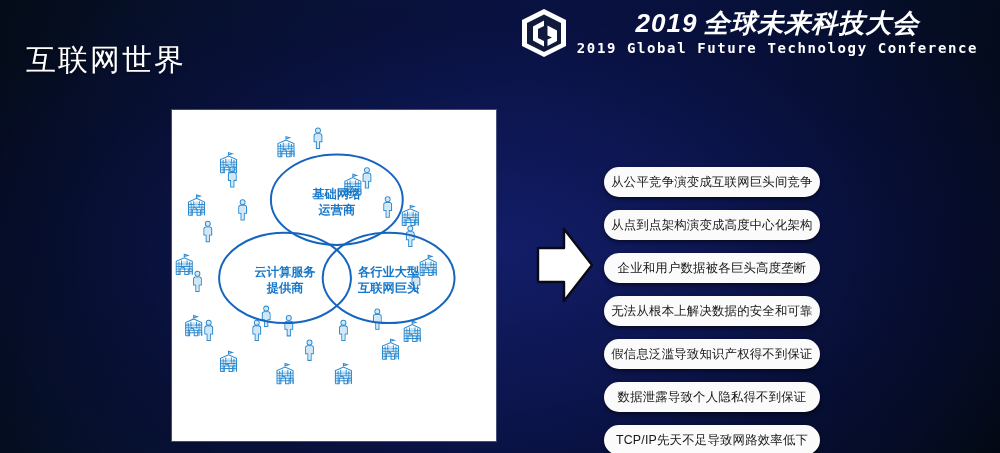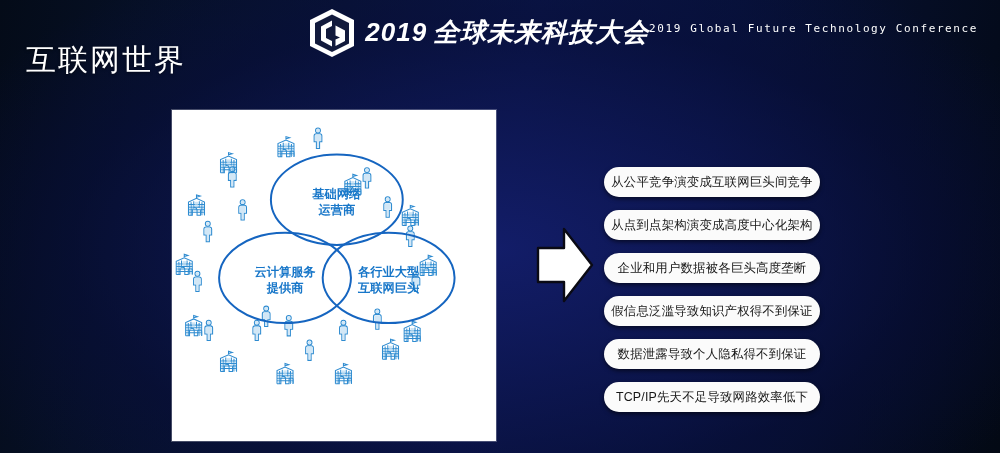--- a/index.html
+++ b/index.html
@@ -32,35 +32,35 @@
 
   
   #logo {
     position: absolute;
     right: 22px; top: 8px;
     display: flex;
     align-items: center;
     gap: 9px;
   }
   #logo-mark { width: 48px; height: 50px; flex: none; }
-  #logo-text { display: flex; flex-direction: row; justify-content: center; }
+  #logo-text { display: flex; flex-direction: column; justify-content: center; align-items: center; }
   #logo-cn {
     font-size: 26px;
     color: #ffffff;
     font-weight: 700;
     letter-spacing: 1px;
     line-height: 1.05;
     font-style: italic;
     white-space: nowrap;
   }
   #logo-cn .yr { margin-right: 6px; }
   #logo-en {
-    font-size: 11px;
+    font-size: 14px;
     color: #ffffff;
-    font-weight: 400;
+    font-weight: 700;
     letter-spacing: 1.6px;
     margin-top: 3px;
     font-family: "DejaVu Sans Mono", "Liberation Mono", monospace;
     white-space: nowrap;
   }
 
   
   #panel {
     position: absolute;
     left: 172px; top: 110px;
@@ -215,18 +215,19 @@
   </div>
 
   <svg id="arrow" viewBox="0 0 62 86">
     <path d="M4 26 L30 26 L30 7 L58 43 L30 79 L30 60 L4 60 Z" fill="#ffffff" stroke="#0a0a14" stroke-width="2.4" stroke-linejoin="round"></path>
   </svg>
 
   <div id="pills">
       <div class="pill">从公平竞争演变成互联网巨头间竞争</div>
       <div class="pill">从点到点架构演变成高度中心化架构</div>
       <div class="pill">企业和用户数据被各巨头高度垄断</div>
+      <div class="pill">无法从根本上解决数据的安全和可靠</div>
       <div class="pill">假信息泛滥导致知识产权得不到保证</div>
       <div class="pill">数据泄露导致个人隐私得不到保证</div>
       <div class="pill">TCP/IP先天不足导致网路效率低下</div>
     </div>
 
 </div>
 
 </body></html>

